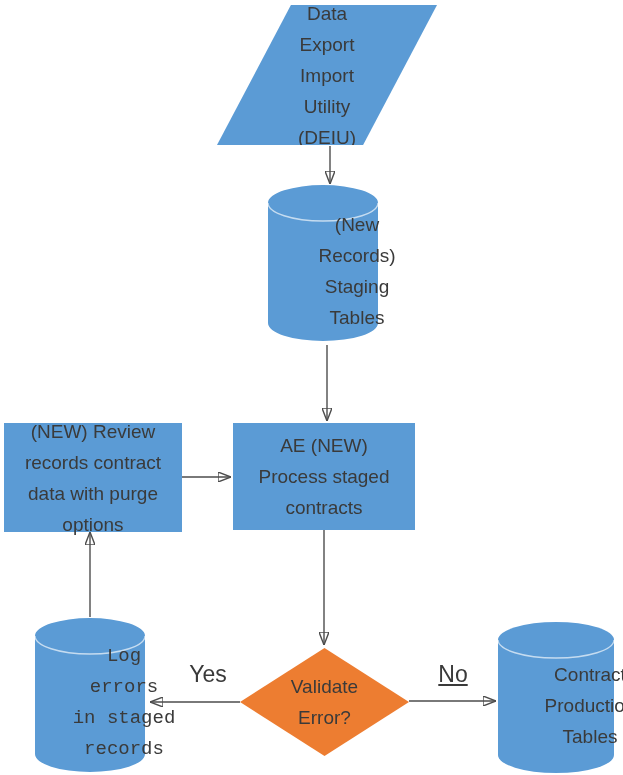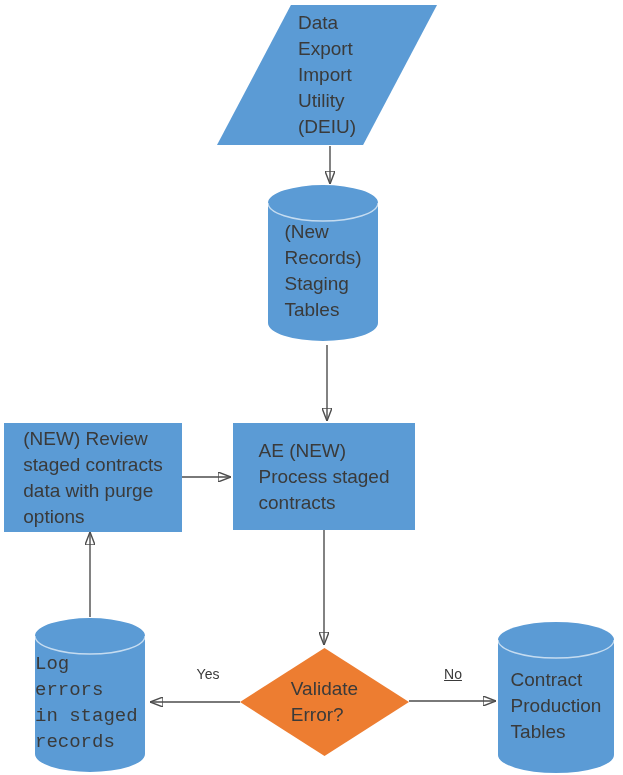--- a/index.html
+++ b/index.html
@@ -9,41 +9,42 @@
     background:#ffffff;
     font-family:"Liberation Sans",sans-serif;
     color:#3A3A3A;
     overflow:hidden;
   }
   .connectors{position:absolute;left:0;top:0;pointer-events:none;}
   .connectors path{stroke:#4D4D4D;stroke-width:1.4;fill:none;}
   .node{
     position:absolute;
     display:flex;align-items:center;justify-content:center;
-    font-size:19px;line-height:26px;
+    text-align:center;
+    font-size:19px;line-height:31px;
   }
   .label{white-space:pre-line;position:relative;z-index:2;}
   .rect{background:#5B9BD5;}
   .parallelogram{
     background:#5B9BD5;
     clip-path:polygon(33.6% 0, 100% 0, 66.4% 100%, 0 100%);
   }
   .diamond{
     background:#ED7D31;
     clip-path:polygon(50% 0, 100% 50%, 50% 100%, 0 50%);
   }
-  .cyl{background:transparent;}
+  .cyl{background:transparent;padding-left:34px;}
   .cyl svg{position:absolute;left:0;top:0;z-index:1;}
   .cyl-body{fill:#5B9BD5;stroke:none;}
   .cyl-arc{fill:none;stroke:rgba(255,255,255,0.65);stroke-width:1.4;}
   .cyl .label{padding-top:16px;}
   .edge-label{
     position:absolute;
     transform:translate(-50%,-50%);
-    font-size:14px;line-height:22px;
+    font-size:23px;line-height:22px;
   }
   
   #node-deiu{left:217px;top:5px;width:220px;height:140px;}
   #node-staging{left:268px;top:185px;width:110px;height:156px;}
   #node-review{left:4px;top:423px;width:178px;height:109px;}
   #node-process{left:233px;top:423px;width:182px;height:107px;}
   #node-validate{left:240px;top:648px;width:169px;height:108px;}
   #node-log{left:35px;top:618px;width:110px;height:154px;font-family:Liberation Mono, monospace;}
   #node-production{left:498px;top:622px;width:116px;height:151px;}
   #label-yes{left:208px;top:674px;}
@@ -83,21 +84,21 @@
       <path class="cyl-arc" d="M0,18 A55,18 0 0 0 110,18"></path>
     </svg>
     <div class="label">(New
 Records)
 Staging
 Tables</div>
   </div>
 
   <div id="node-review" class="node rect">
     <div class="label">(NEW) Review
-staged contracts
+records contract
 data with purge
 options</div>
   </div>
 
   <div id="node-process" class="node rect">
     <div class="label">AE (NEW)
 Process staged
 contracts</div>
   </div>
 

